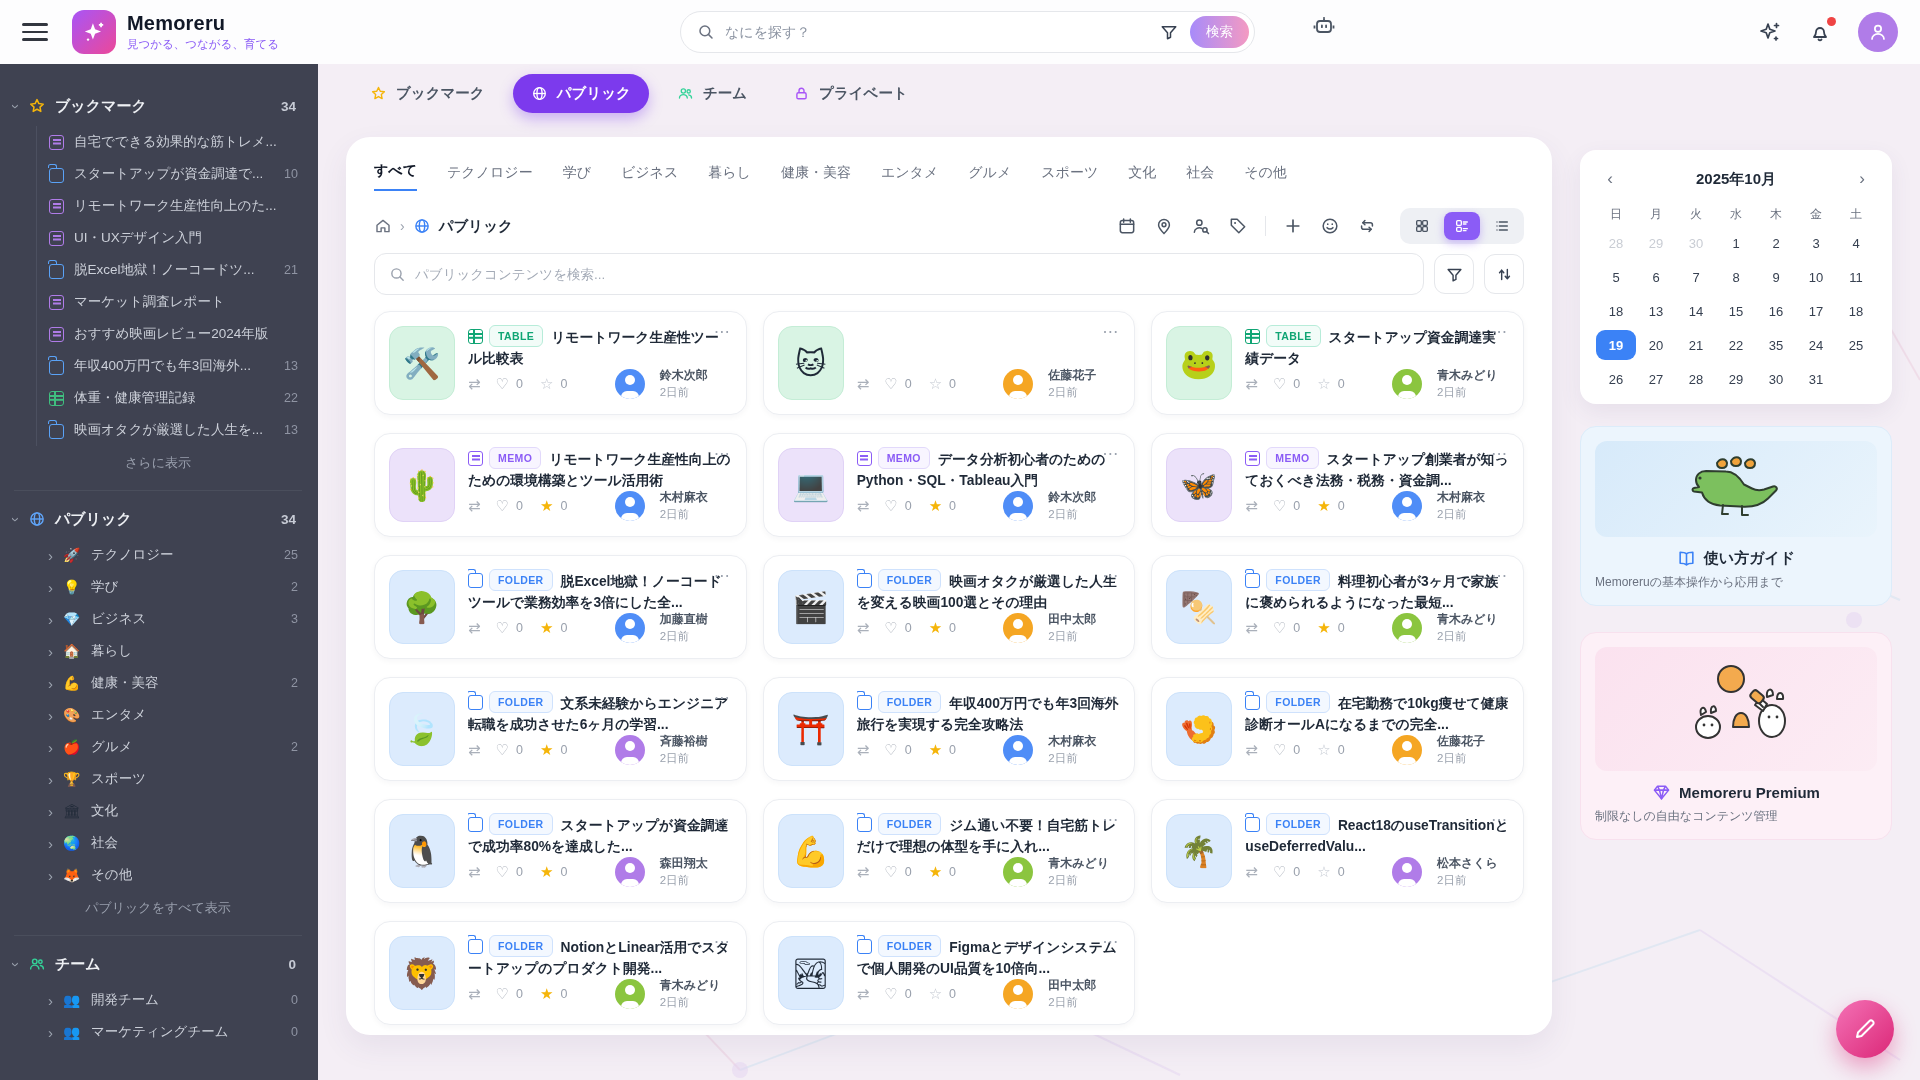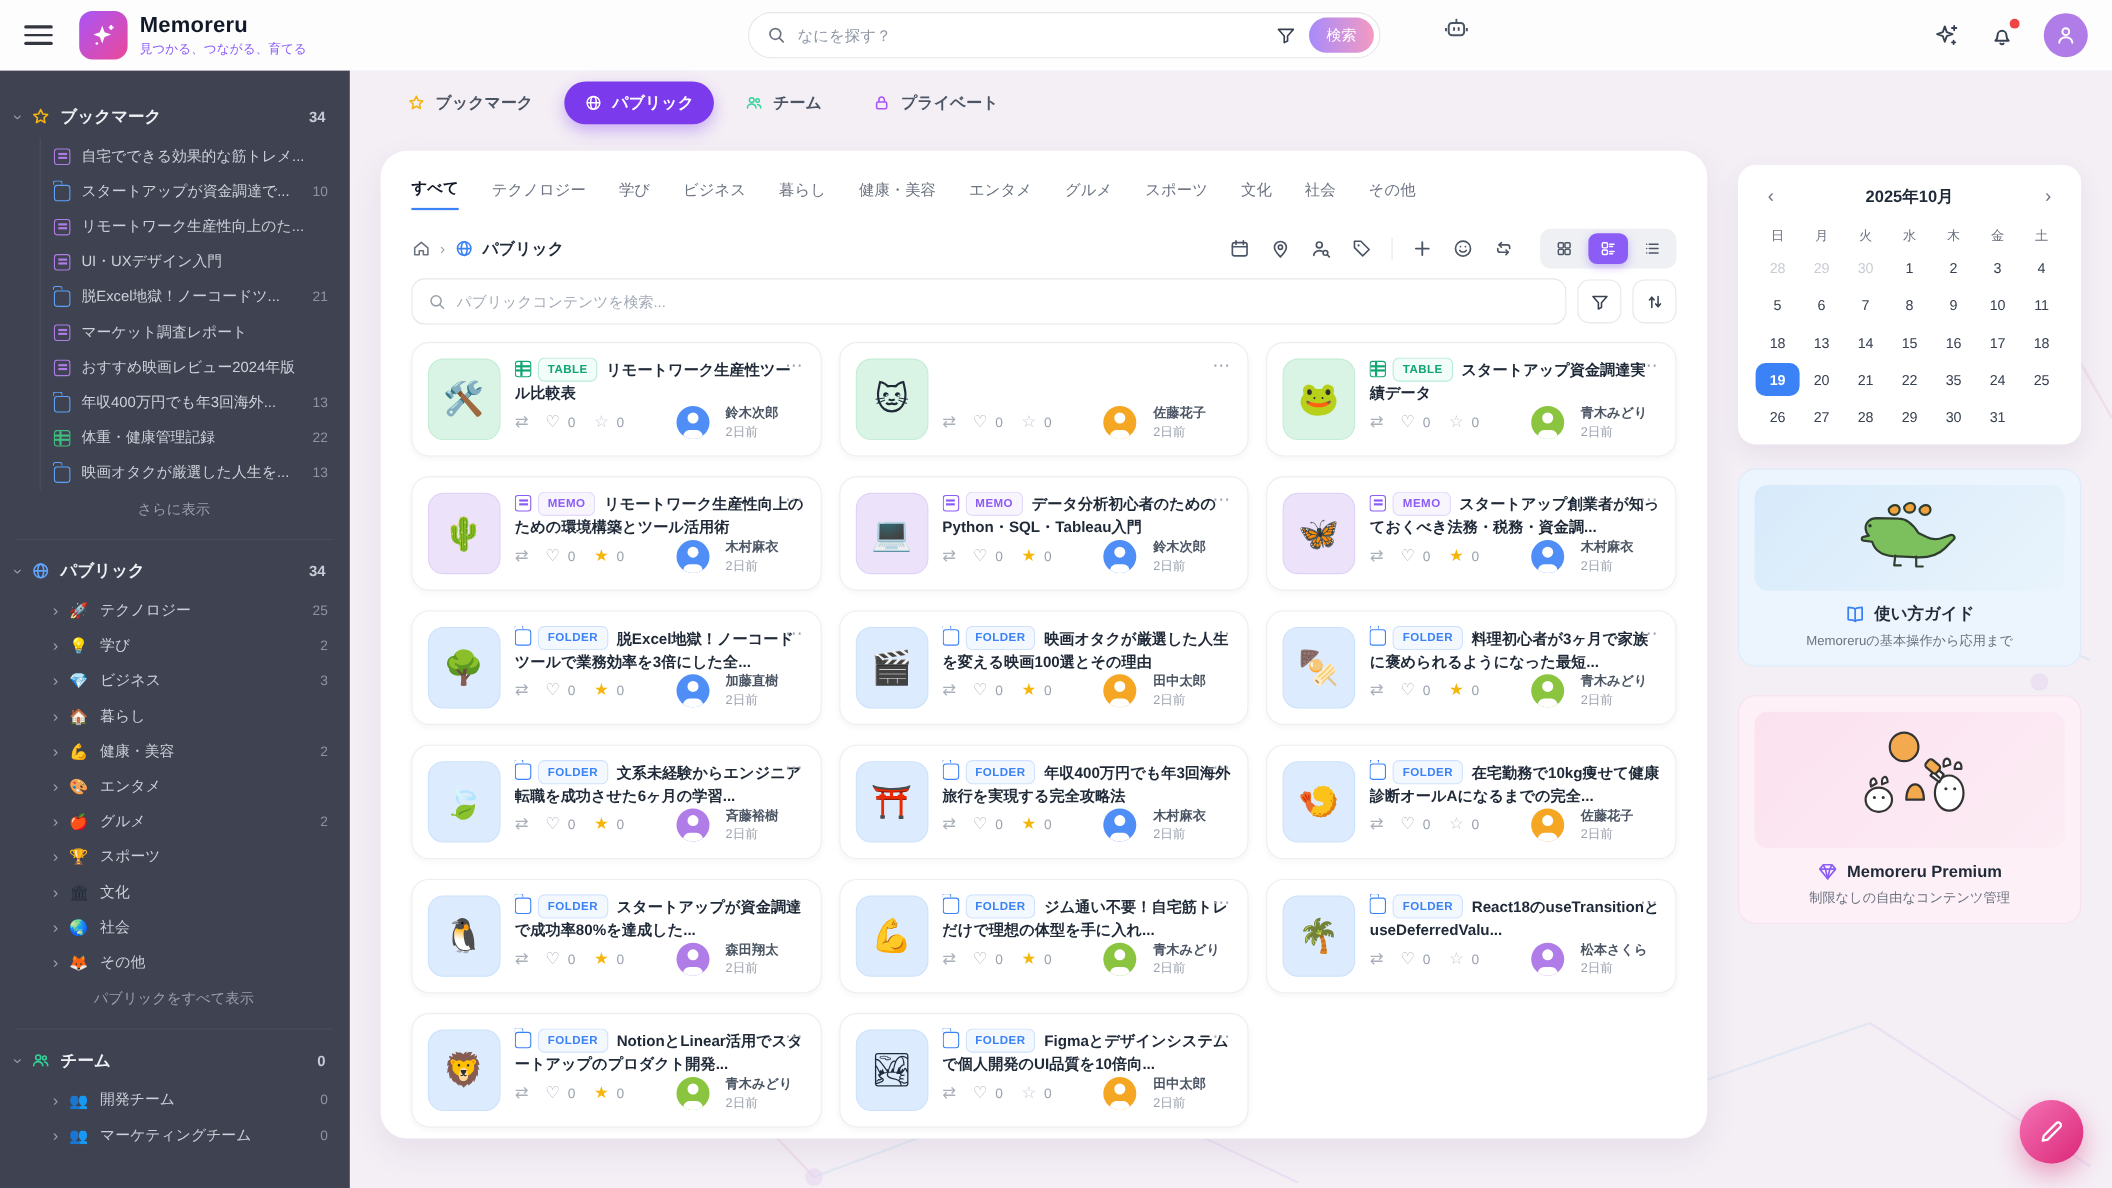--- a/index.html
+++ b/index.html
@@ -127,21 +127,21 @@
 .day{height:30px;display:flex;align-items:center;justify-content:center;font-size:13px;color:#374151;border-radius:9px;cursor:pointer}
 .day.muted{color:#c9cdd4}
 .day.selected{background:#3b82f6;color:#fff;font-weight:700}
 .promo{border-radius:16px;padding:14px;margin-top:22px;cursor:pointer}
 .promo.blue{background:#ecf5fd;border:1px solid #dcecfa}
 .promo.pink{background:#fdf0f7;border:1px solid #f8e1ee;margin-top:26px}
 .pillo{border-radius:12px;display:flex;align-items:center;justify-content:center}
 .promo.blue .pillo{height:96px;background:linear-gradient(135deg,#d7eafa,#e9f4fc)}
 .promo.pink .pillo{height:124px;background:linear-gradient(135deg,#fbe2ef,#fcecf4)}
 .ptitle{display:flex;align-items:center;justify-content:center;gap:8px;margin-top:12px;font-size:15px;font-weight:700;color:#1f2937}
-.psub{text-align:center;font-size:12px;color:#6b7280;margin-top:6px}
+.psub{font-size:12px;color:#6b7280;margin-top:6px}
 
 
 .fab{position:absolute;right:26px;bottom:22px;width:58px;height:58px;border-radius:50%;background:linear-gradient(135deg,#f472b6,#db2777);box-shadow:0 10px 22px rgba(219,39,119,.4);display:flex;align-items:center;justify-content:center;cursor:pointer;z-index:6}
 </style>
 </head>
 <body>
 
 <svg class="bgdeco" width="1920" height="1080">
   <g stroke-width="2" fill="none" opacity="0.5">
     <path d="M560 880 L740 1070" stroke="#eccede"></path>

